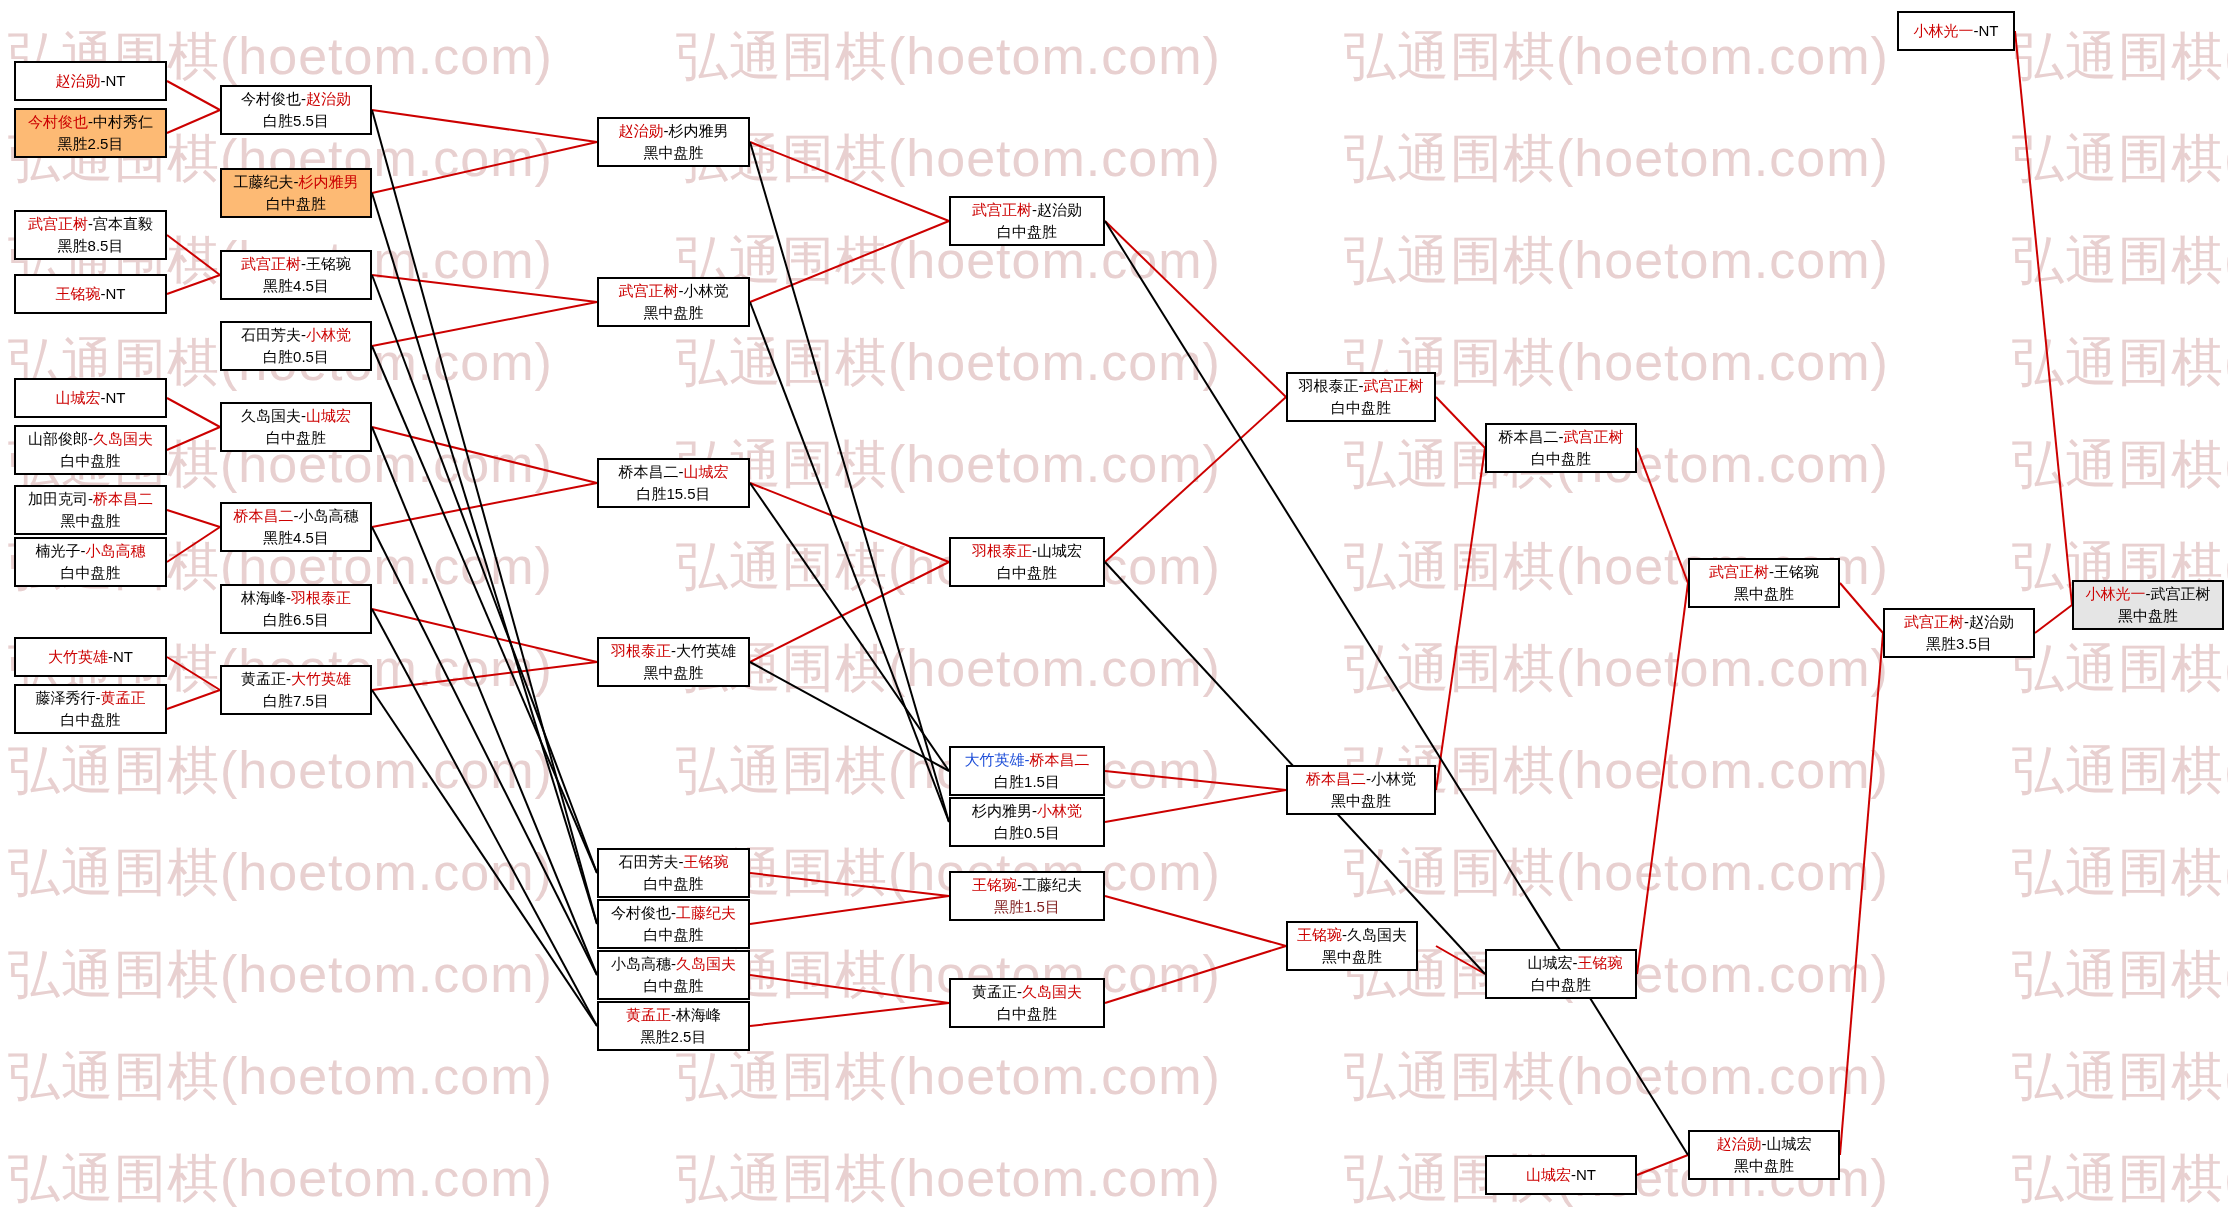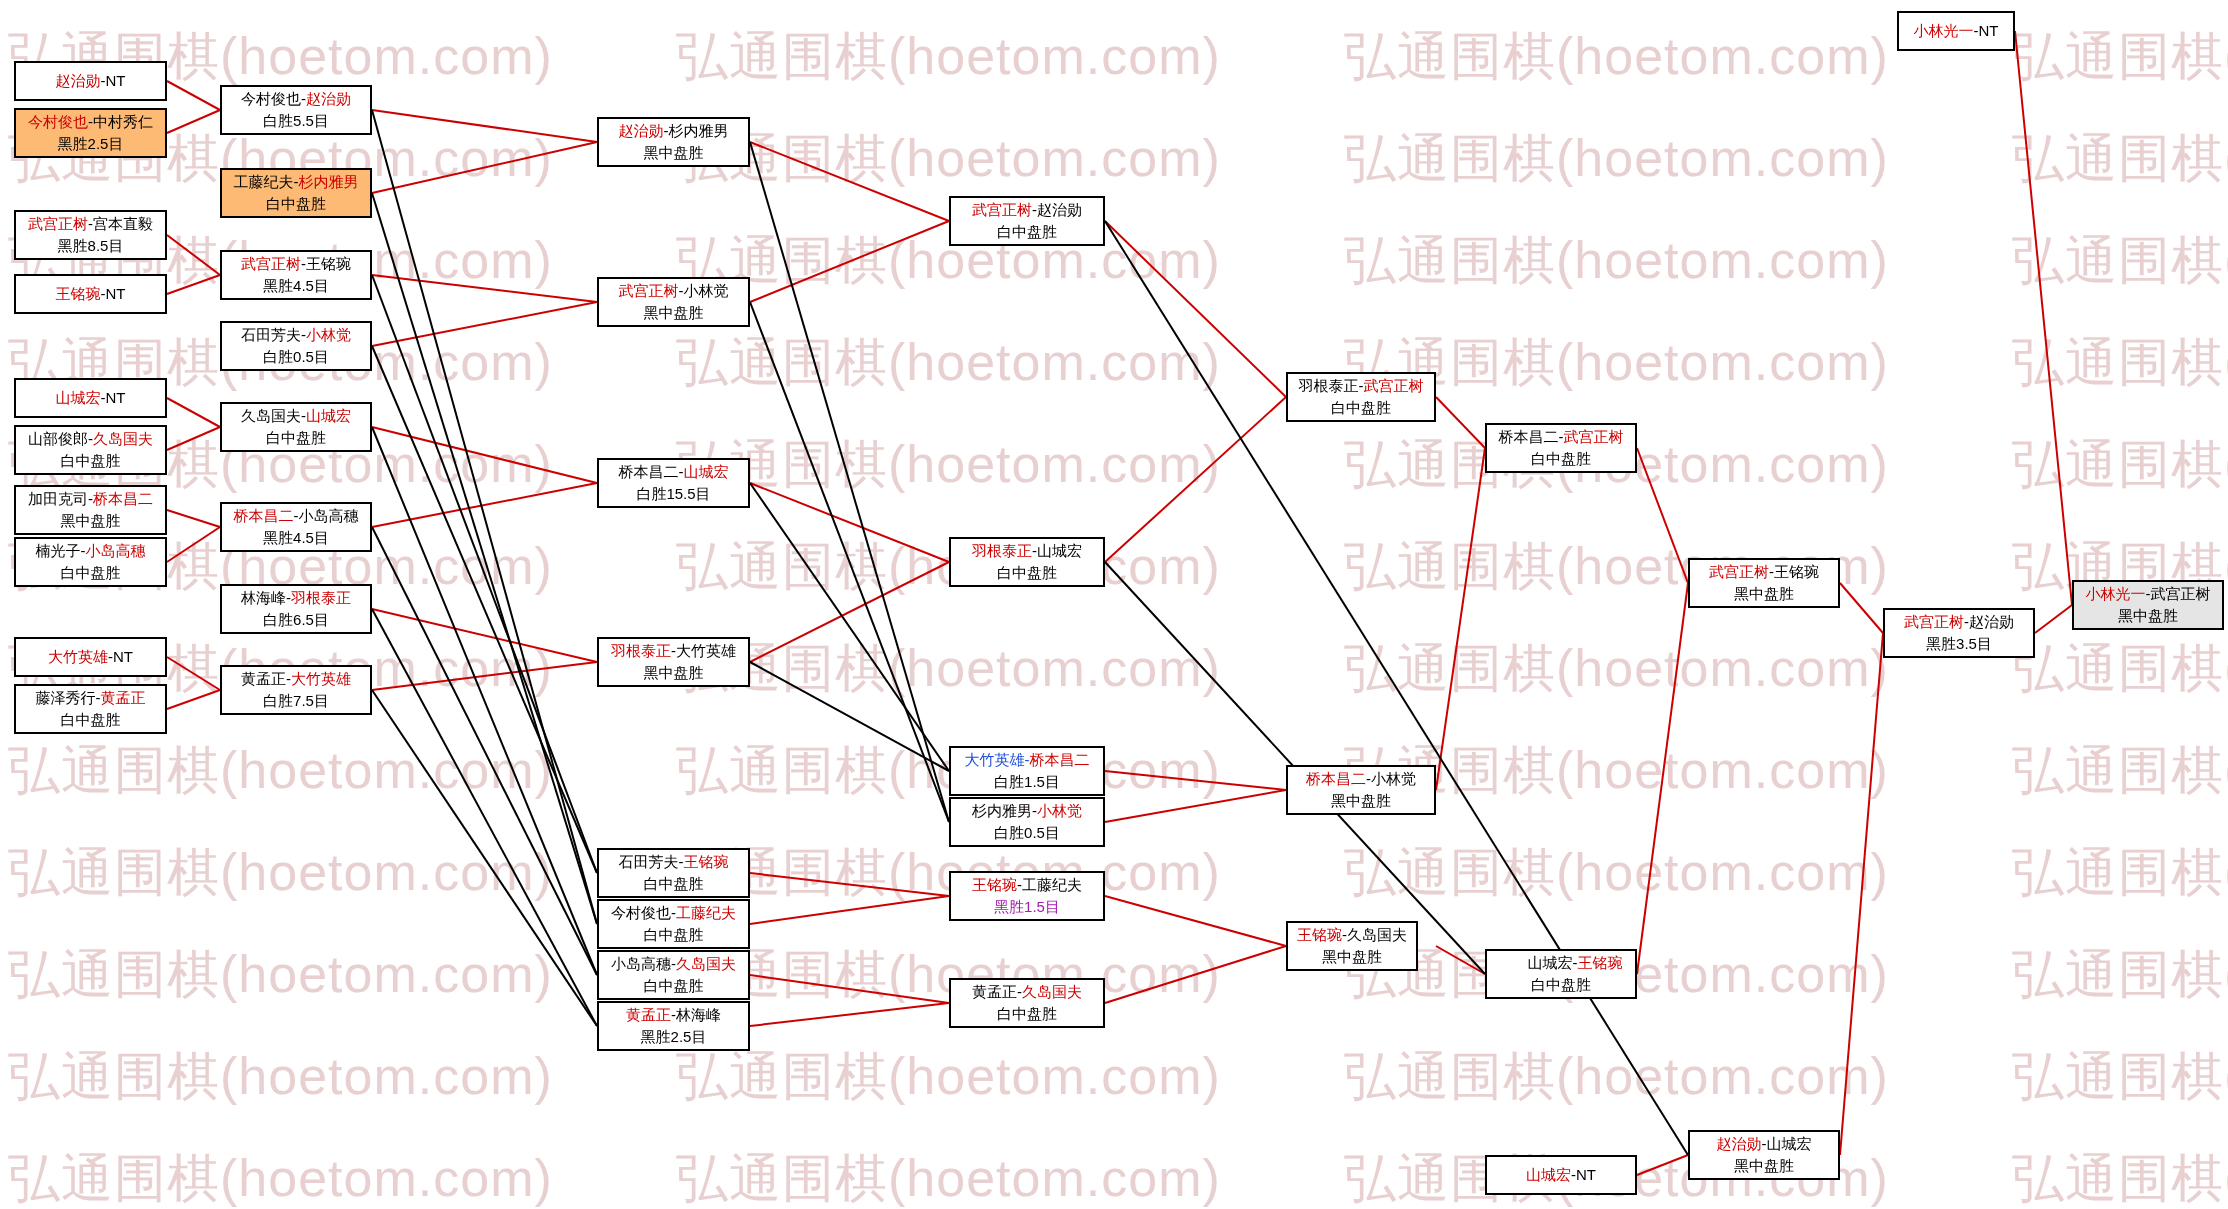--- a/index.html
+++ b/index.html
@@ -241,21 +241,21 @@
     <div class="box" style="left: 949px; top: 746px; width: 156px; height: 50px; border-color: rgb(0, 0, 0); background: rgb(255, 255, 255);">
       <div class="names"><span style="color: #1d4ed8;">大竹英雄-</span><span style="color: rgb(204, 0, 0);">桥本昌二</span></div>
       <div class="result" style="color: rgb(0, 0, 0);">白胜1.5目</div>
     </div>
     <div class="box" style="left: 949px; top: 797px; width: 156px; height: 50px; border-color: rgb(0, 0, 0); background: rgb(255, 255, 255);">
       <div class="names"><span style="color: rgb(0, 0, 0);">杉内雅男-</span><span style="color: rgb(204, 0, 0);">小林觉</span></div>
       <div class="result" style="color: rgb(0, 0, 0);">白胜0.5目</div>
     </div>
     <div class="box" style="left: 949px; top: 871px; width: 156px; height: 50px; border-color: rgb(0, 0, 0); background: rgb(255, 255, 255);">
       <div class="names"><span style="color: rgb(204, 0, 0);">王铭琬</span><span style="color: rgb(0, 0, 0);">-工藤纪夫</span></div>
-      <div class="result" style="color: #a21caf; text-align: center;">黑胜1.5目</div>
+      <div class="result" style="color: #7f1d1d; text-align: center;">黑胜1.5目</div>
     </div>
     <div class="box" style="left: 949px; top: 978px; width: 156px; height: 50px; border-color: rgb(0, 0, 0); background: rgb(255, 255, 255);">
       <div class="names"><span style="color: rgb(0, 0, 0);">黄孟正-</span><span style="color: rgb(204, 0, 0);">久岛国夫</span></div>
       <div class="result" style="color: rgb(0, 0, 0);">白中盘胜</div>
     </div>
     <div class="box" style="left: 1286px; top: 372px; width: 150px; height: 50px; border-color: rgb(0, 0, 0); background: rgb(255, 255, 255);">
       <div class="names"><span style="color: rgb(0, 0, 0);">羽根泰正-</span><span style="color: rgb(204, 0, 0);">武宫正树</span></div>
       <div class="result" style="color: rgb(0, 0, 0);">白中盘胜</div>
     </div>
     <div class="box" style="left: 1286px; top: 765px; width: 150px; height: 50px; border-color: rgb(0, 0, 0); background: rgb(255, 255, 255);">

